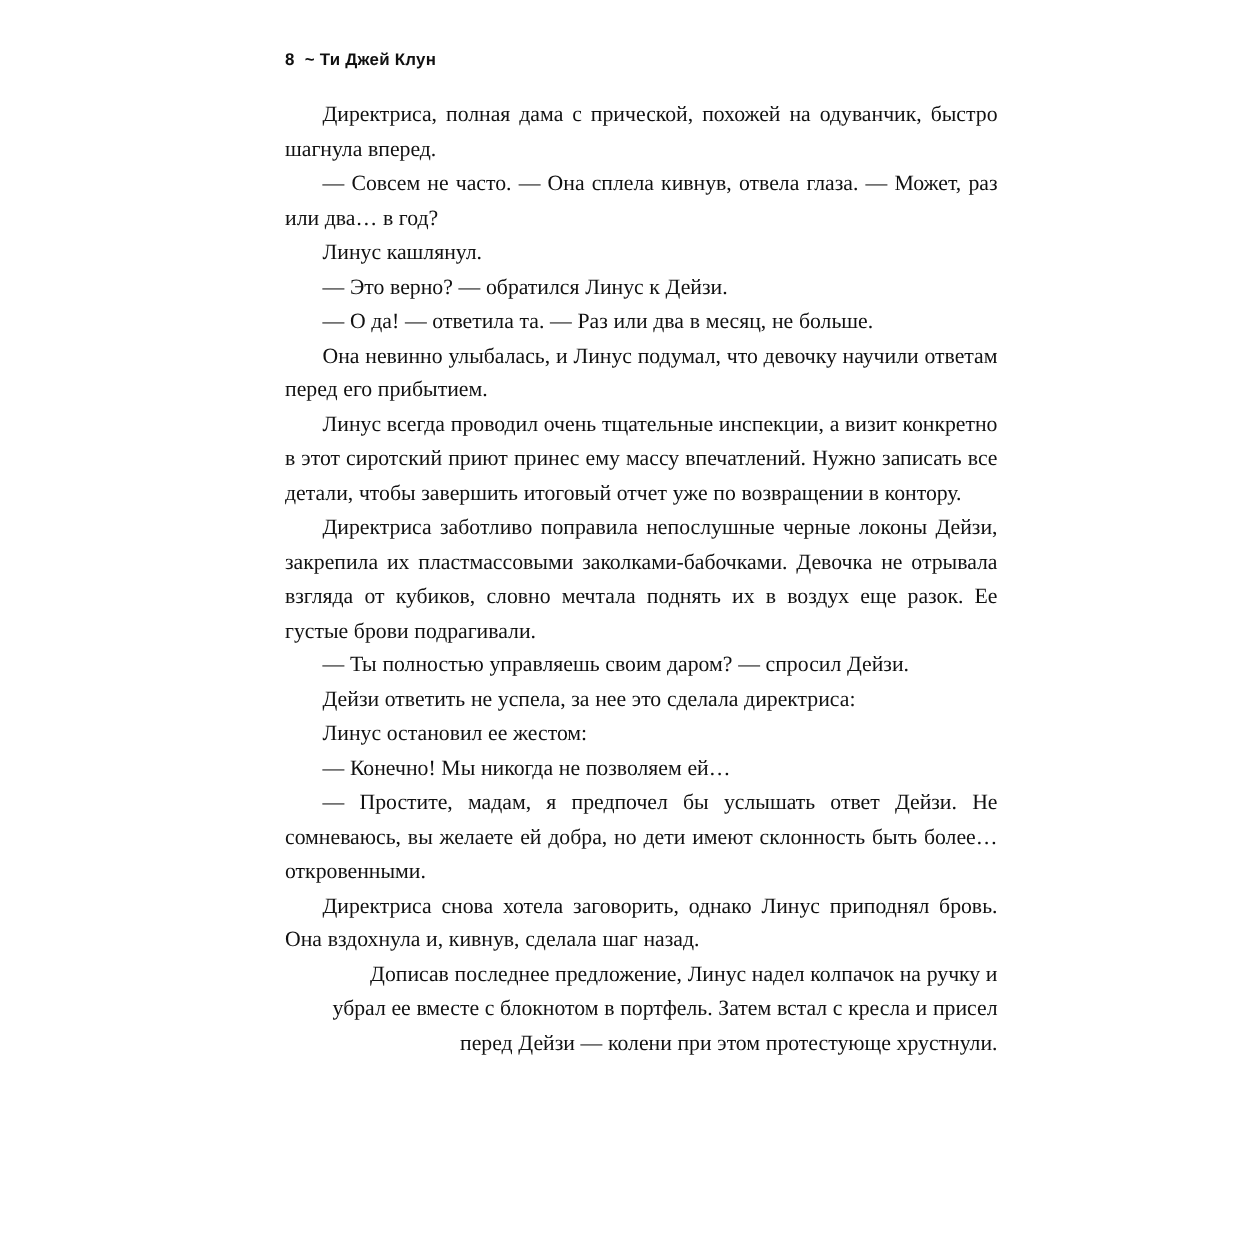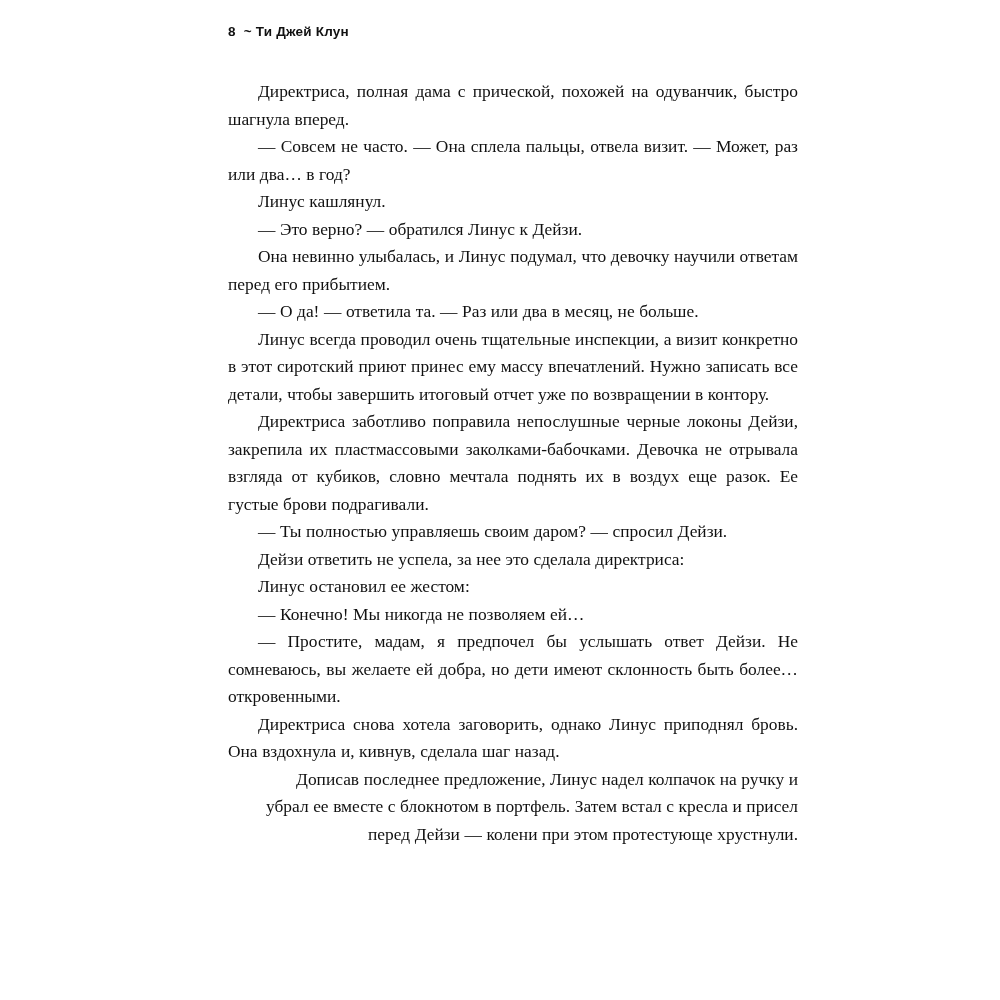--- a/index.html
+++ b/index.html
@@ -16,21 +16,21 @@
   }
   .page {
     position: relative;
     width: 1000px;
     height: 1000px;
     background: #ffffff;
     box-sizing: border-box;
   }
   .running-head {
     position: absolute;
-    top: 24px;
+    top: 40px;
     left: 228px;
     font-family: "Liberation Sans", sans-serif;
     font-weight: bold;
     font-size: 13.5px;
     letter-spacing: 0.2px;
     color: #111111;
     white-space: nowrap;
   }
   .running-head .folio {
     margin-right: 4px;
@@ -62,25 +62,25 @@
 <body>
 
 <div class="page">
 
   <div class="running-head">
     <span class="folio">8</span><span class="sep">~</span><span>Ти Джей Клун</span>
   </div>
 
   <div class="text-block">
     <p class="para">Директриса, полная дама с прической, похожей на одуванчик, быстро шагнула вперед.</p>
-    <p class="para">— Совсем не часто. — Она сплела пальцы, отвела визит. — Может, раз или два… в год?</p>
+    <p class="para">— Совсем не часто. — Она сплела кивнув, отвела глаза. — Может, раз или два… в год?</p>
     <p class="para">Линус кашлянул.</p>
     <p class="para">— Это верно? — обратился Линус к Дейзи.</p>
+    <p class="para">— О да! — ответила та. — Раз или два в месяц, не больше.</p>
     <p class="para">Она невинно улыбалась, и Линус подумал, что девочку научили ответам перед его прибытием.</p>
-    <p class="para">— О да! — ответила та. — Раз или два в месяц, не больше.</p>
     <p class="para">Линус всегда проводил очень тщательные инспекции, а визит конкретно в этот сиротский приют принес ему массу впечатлений. Нужно записать все детали, чтобы завершить итоговый отчет уже по возвращении в контору.</p>
     <p class="para">Директриса заботливо поправила непослушные черные локоны Дейзи, закрепила их пластмассовыми заколками-бабочками. Девочка не отрывала взгляда от кубиков, словно мечтала поднять их в воздух еще разок. Ее густые брови подрагивали.</p>
     <p class="para">— Ты полностью управляешь своим даром? — спросил Дейзи.</p>
     <p class="para">Дейзи ответить не успела, за нее это сделала директриса:</p>
     <p class="para">Линус остановил ее жестом:</p>
     <p class="para">— Конечно! Мы никогда не позволяем ей…</p>
     <p class="para">— Простите, мадам, я предпочел бы услышать ответ Дейзи. Не сомневаюсь, вы желаете ей добра, но дети имеют склонность быть более… откровенными.</p>
     <p class="para">Директриса снова хотела заговорить, однако Линус приподнял бровь. Она вздохнула и, кивнув, сделала шаг назад.</p>
     <p class="para">Дописав последнее предложение, Линус надел колпачок на ручку и убрал ее вместе с блокнотом в портфель. Затем встал с кресла и присел перед Дейзи — колени при этом протестующе хрустнули.</p>
   </div>

